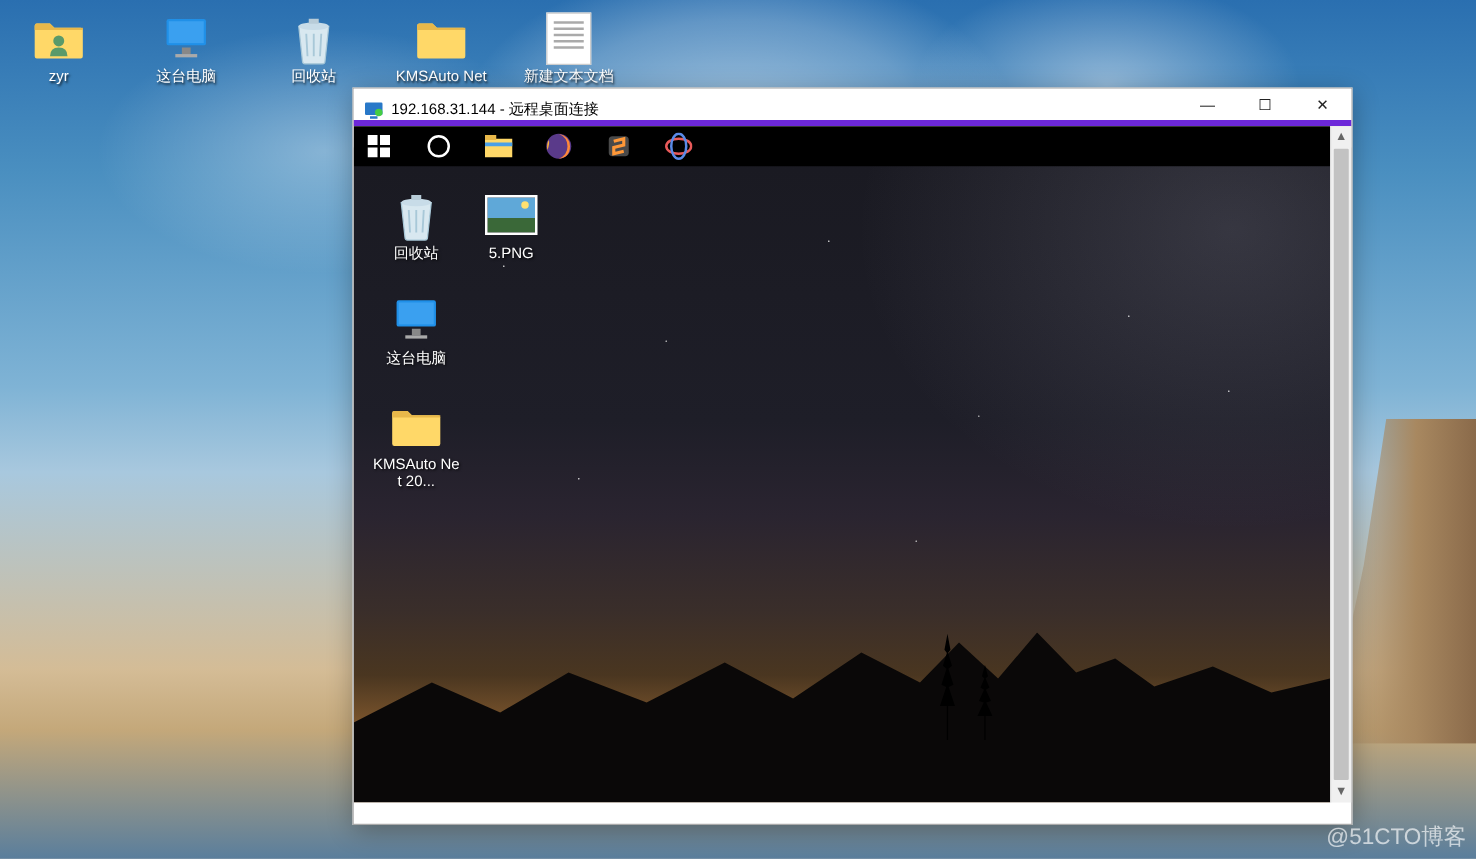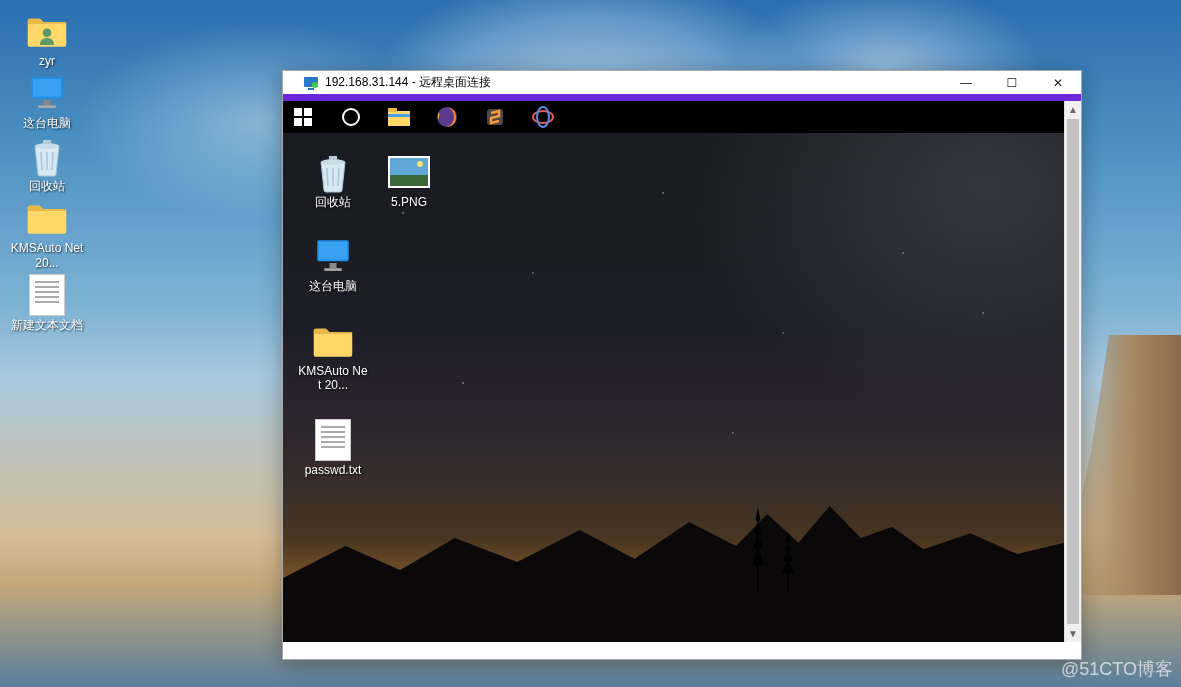--- a/index.html
+++ b/index.html
@@ -1,26 +1,26 @@
 <!DOCTYPE html>
 <html><head>
 <meta charset="utf-8">
 <style>
 *{margin:0;padding:0;box-sizing:border-box;font-family:"Microsoft YaHei","Segoe UI",sans-serif}
 body{width:1181px;height:687px;overflow:hidden;position:relative;background:linear-gradient(to bottom,#2a6fb0 0%,#4a8fc0 20%,#7fb3d5 45%,#a8c8de 55%,#d4bc96 78%,#c4a87a 85%,#5a7e9c 100%);font-size:12px}
 .host-desktop{position:absolute;inset:0}
 .host-desktop::before{content:"";position:absolute;top:0;left:0;right:0;height:55%;background:radial-gradient(ellipse 300px 180px at 50% 28%,rgba(255,255,255,0.55),rgba(255,255,255,0.25) 50%,transparent 75%),radial-gradient(ellipse 220px 120px at 75% 18%,rgba(255,255,255,0.45),transparent 70%),radial-gradient(ellipse 260px 140px at 22% 32%,rgba(255,255,255,0.35),transparent 70%)}
 .cliff{position:absolute;right:0;bottom:92px;width:120px;height:260px;background:linear-gradient(to left,#8a6a4a,#a88860 40%,transparent);clip-path:polygon(40% 0%,100% 0%,100% 100%,0% 100%,25% 45%)}
-.host-icons{position:absolute;top:10px;left:10px;display:flex;flex-direction:column;gap:4px}
+.host-icons{position:absolute;top:10px;left:10px;display:flex;flex-direction:row;gap:28px}
 .icon-item{display:flex;flex-direction:column;align-items:center;width:74px;cursor:pointer}
 .icon-img{width:42px;height:42px;display:flex;align-items:center;justify-content:center;margin-bottom:2px}
 .icon-label{color:#fff;text-align:center;text-shadow:1px 1px 2px rgba(0,0,0,0.8);font-size:12px;line-height:1.2;word-break:break-all}
 .folder-svg{width:42px;height:36px}
 .rdp-window{position:absolute;left:282px;top:70px;width:800px;height:590px;background:#fff;border:1px solid #aaa;box-shadow:0 4px 20px rgba(0,0,0,0.3);display:flex;flex-direction:column}
-.rdp-titlebar{height:30px;background:#fff;display:flex;align-items:center;padding-left:20px;border-bottom:7px solid #6d28d9}
+.rdp-titlebar{height:30px;background:#fff;display:flex;align-items:flex-end;padding-left:8px;border-bottom:5px solid #6d28d9}
 .rdp-title-icon{width:16px;height:16px;margin-right:6px}
 .rdp-title-text{flex:1;font-size:12px;color:#000}
 .rdp-controls{display:flex;height:100%}
 .rdp-btn{width:46px;height:100%;display:flex;align-items:center;justify-content:center;cursor:pointer;font-size:12px;color:#222}
 .rdp-content{flex:1;background:#000;position:relative;overflow:hidden}
 .remote-taskbar{height:32px;background:#000;display:flex;align-items:center;padding:0 6px;gap:20px}
 .taskbar-item{width:28px;height:28px;display:flex;align-items:center;justify-content:center;cursor:pointer}
 .remote-desktop{position:absolute;top:32px;left:0;right:0;bottom:0;background:linear-gradient(to bottom,#1a1a22 0%,#1e1e28 40%,#2a2430 55%,#3a2e2a 70%,#4a3620 80%,#8a5e30 90%,#c08040 100%)}
 .remote-desktop::before{content:"";position:absolute;inset:0;background:radial-gradient(ellipse 500px 400px at 90% 10%,rgba(180,180,200,0.18),transparent 60%),radial-gradient(1px 1px at 120px 80px,#fff,transparent),radial-gradient(1px 1px at 250px 140px,#ddd,transparent),radial-gradient(1px 1px at 380px 60px,#fff,transparent),radial-gradient(1px 1px at 500px 200px,#ccc,transparent),radial-gradient(1px 1px at 620px 120px,#fff,transparent),radial-gradient(1px 1px at 450px 300px,#ddd,transparent),radial-gradient(1px 1px at 180px 250px,#fff,transparent),radial-gradient(1px 1px at 700px 180px,#fff,transparent)}
 .mountains{position:absolute;bottom:0;left:0;right:0;height:160px;background:#0a0808;clip-path:polygon(0% 60%,8% 40%,15% 55%,22% 35%,30% 50%,38% 30%,45% 48%,52% 25%,58% 40%,62% 20%,66% 38%,70% 15%,74% 35%,78% 28%,82% 42%,88% 32%,94% 45%,100% 38%,100% 100%,0% 100%)}
@@ -198,26 +198,20 @@
             <div class="icon-item">
               <div class="icon-img">
                 <svg class="folder-svg" viewBox="0 0 48 40">
                   <path d="M2 8 L2 36 Q2 38 4 38 L44 38 Q46 38 46 36 L46 12 Q46 10 44 10 L20 10 L16 6 L4 6 Q2 6 2 8" fill="#ffd868"></path>
                   <path d="M2 12 L46 12 L46 10 L20 10 L16 6 L4 6 Q2 6 2 8 Z" fill="#e8b84a"></path>
                 </svg>
               </div>
               <div class="icon-label">KMSAuto Net 20...</div>
             </div>
             <div style="width: 72px;"></div>
-            <div class="icon-item">
-              <div class="icon-img">
-                <div class="txt-icon"></div>
-              </div>
-              <div class="icon-label">passwd.txt</div>
-            </div>
           </div>
       </div>
     </div>
   </div>
 
   <div class="v-scrollbar">
     <div class="arrow">▲</div>
     <div class="thumb"></div>
     <div class="arrow">▼</div>
   </div>

